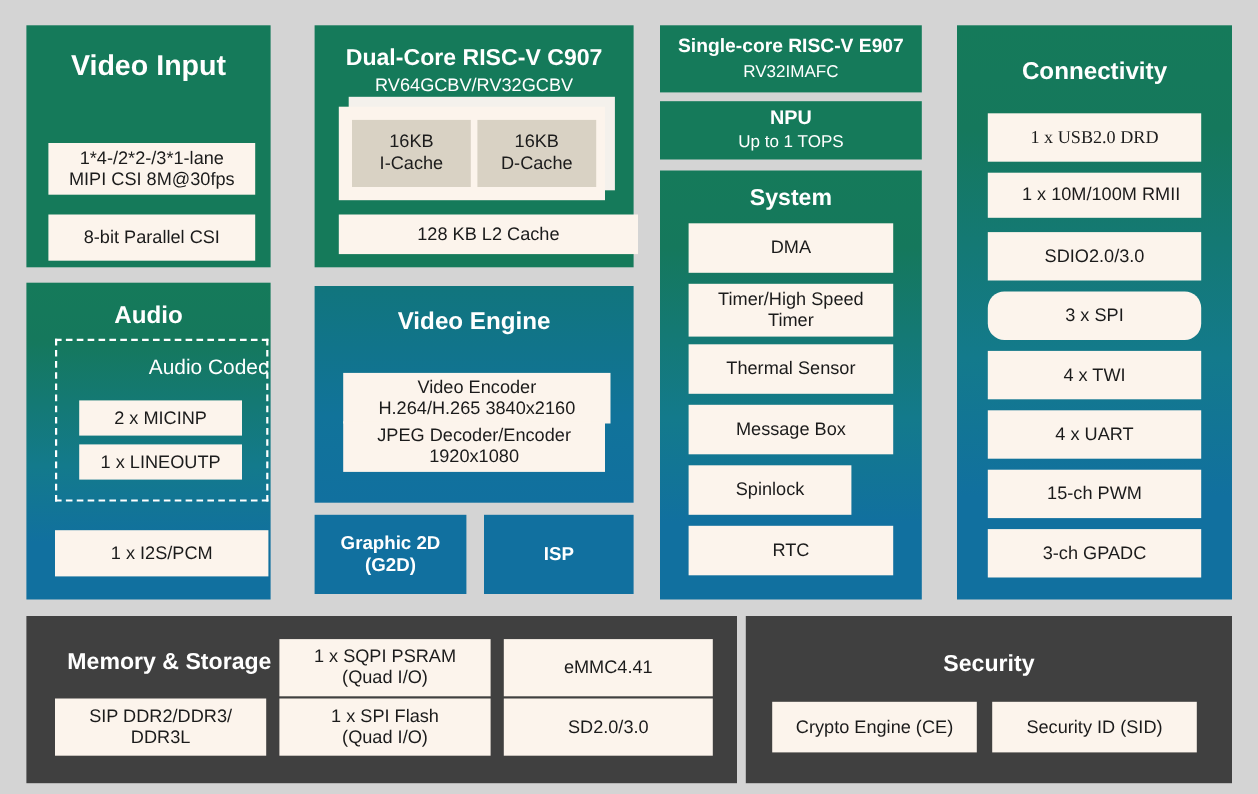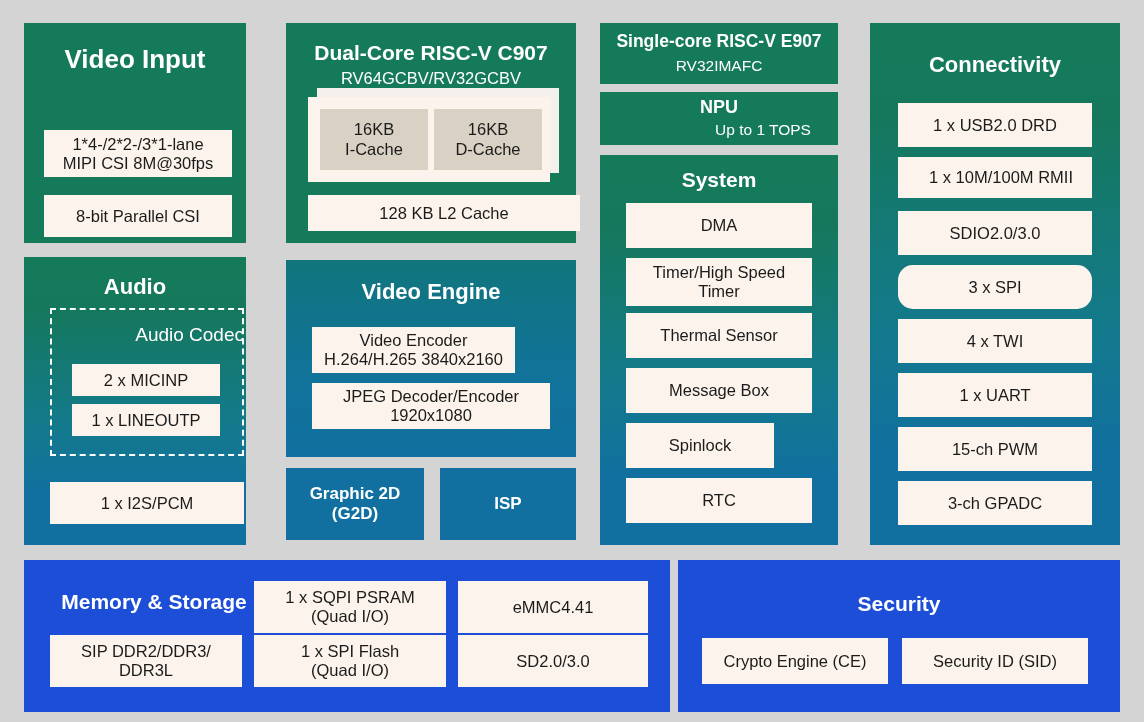--- a/index.html
+++ b/index.html
@@ -18,21 +18,21 @@
   #diagram {
     position: relative;
     width: 1144px;
     height: 722px;
   }
   .panel {
     position: absolute;
     box-sizing: border-box;
   }
   .green        { background: #157a5a; }
-  .blue         { background: #1d4ed8; }
+  .blue         { background: #404040; }
   .grad-gb      { background: linear-gradient(to bottom, #157a5a 0%, #15785c 18%, #137a8c 58%, #11709f 82%, #11709f 100%); }
   .grad-teal    { background: linear-gradient(to bottom, #11757d 0%, #11739a 60%, #11709f 100%); }
 
   .panel-title {
     color: #ffffff;
     font-weight: bold;
     text-align: center;
     line-height: 1.1;
   }
   .panel-sub {
@@ -133,59 +133,59 @@
     <div class="cache-card" style="left:34px; top:86px; width:108px; height:61px; white-space:pre-line;">16KB
 I-Cache</div>
     <div class="cache-card" style="left:148px; top:86px; width:108px; height:61px; white-space:pre-line;">16KB
 D-Cache</div>
 
     <div class="card" style="left:22px; top:172px; width:272px; height:36px;">128 KB L2 Cache</div>
   </div>
 
   <div class="panel grad-teal" style="left:286px; top:260px; width:290px; height:197px;">
     <div class="panel-title" style="position:absolute; left:0; top:20px; width:100%; font-size:22px;">Video Engine</div>
-    <div class="card" style="left:26px; top:67px; width:203px; height:46px; white-space:pre-line;">Video Encoder
+    <div class="card" style="left:26px; top:79px; width:243px; height:46px; white-space:pre-line;">Video Encoder
 H.264/H.265 3840x2160</div>
     <div class="card" style="left:26px; top:123px; width:238px; height:46px; white-space:pre-line;">JPEG Decoder/Encoder
 1920x1080</div>
   </div>
 
   <div class="solid-label" style="left:286px; top:468px; width:138px; height:72px; white-space:pre-line;">Graphic 2D
 (G2D)</div>
   <div class="solid-label" style="left:440px; top:468px; width:136px; height:72px;">ISP</div>
 
   <div class="panel green" style="left:600px; top:23px; width:238px; height:61px;">
     <div class="panel-title" style="position:absolute; left:0; top:9px; width:100%; font-size:17.5px;">Single-core RISC-V E907</div>
     <div class="panel-sub" style="position:absolute; left:0; top:34px; width:100%; font-size:15.5px;">RV32IMAFC</div>
   </div>
 
   <div class="panel green" style="left:600px; top:92px; width:238px; height:53px;">
     <div class="panel-title" style="position:absolute; left:0; top:6px; width:100%; font-size:18px;">NPU</div>
-    <div class="panel-sub" style="position:absolute; left:0; top:29px; width:100%; font-size:15.5px;padding-left:44px;">Up to 1 TOPS</div>
+    <div class="panel-sub" style="position:absolute; left:0; top:29px; width:100%; font-size:15.5px;">Up to 1 TOPS</div>
   </div>
 
   <div class="panel grad-gb" style="left:600px; top:155px; width:238px; height:390px;">
     <div class="panel-title" style="position:absolute; left:0; top:13px; width:100%; font-size:21px;">System</div>
     <div class="card" style="left:26px; top:48px; width:186px; height:45px;">DMA</div>
     <div class="card" style="left:26px; top:103px; width:186px; height:48px; white-space:pre-line;">Timer/High Speed
 Timer</div>
     <div class="card" style="left:26px; top:158px; width:186px; height:45px;">Thermal Sensor</div>
     <div class="card" style="left:26px; top:213px; width:186px; height:45px;">Message Box</div>
     <div class="card" style="left:26px; top:268px; width:148px; height:45px;">Spinlock</div>
     <div class="card" style="left:26px; top:323px; width:186px; height:45px;">RTC</div>
   </div>
 
   <div class="panel grad-gb" style="left:870px; top:23px; width:250px; height:522px;">
     <div class="panel-title" style="position:absolute; left:0; top:30px; width:100%; font-size:22px;">Connectivity</div>
-    <div class="card" style="left:28px; top:80px; width:194px; height:44px;">1 x USB2.0 DRD</div>
+    <div class="card" style="left:28px; top:80px; width:194px; height:44px;font-family:Liberation Serif, serif;">1 x USB2.0 DRD</div>
     <div class="card" style="left:28px; top:134px; width:194px; height:41px;padding-left:16px;">1 x 10M/100M RMII</div>
     <div class="card" style="left:28px; top:188px; width:194px; height:44px;">SDIO2.0/3.0</div>
     <div class="card" style="left:28px; top:242px; width:194px; height:44px;border-radius:15px;">3 x SPI</div>
     <div class="card" style="left:28px; top:296px; width:194px; height:44px;">4 x TWI</div>
-    <div class="card" style="left:28px; top:350px; width:194px; height:44px;">1 x UART</div>
+    <div class="card" style="left:28px; top:350px; width:194px; height:44px;">4 x UART</div>
     <div class="card" style="left:28px; top:404px; width:194px; height:44px;">15-ch PWM</div>
     <div class="card" style="left:28px; top:458px; width:194px; height:44px;">3-ch GPADC</div>
   </div>
 
   <div class="panel blue" style="left:24px; top:560px; width:646px; height:152px;">
     <div class="panel-title" style="position:absolute; left:24px; top:30px; width:212px; font-size:21px;">Memory &amp; Storage</div>
     <div class="card" style="left:26px; top:75px; width:192px; height:52px; white-space:pre-line;">SIP DDR2/DDR3/
 DDR3L</div>
     <div class="card" style="left:230px; top:21px; width:192px; height:52px; white-space:pre-line;">1 x SQPI PSRAM
 (Quad I/O)</div>

